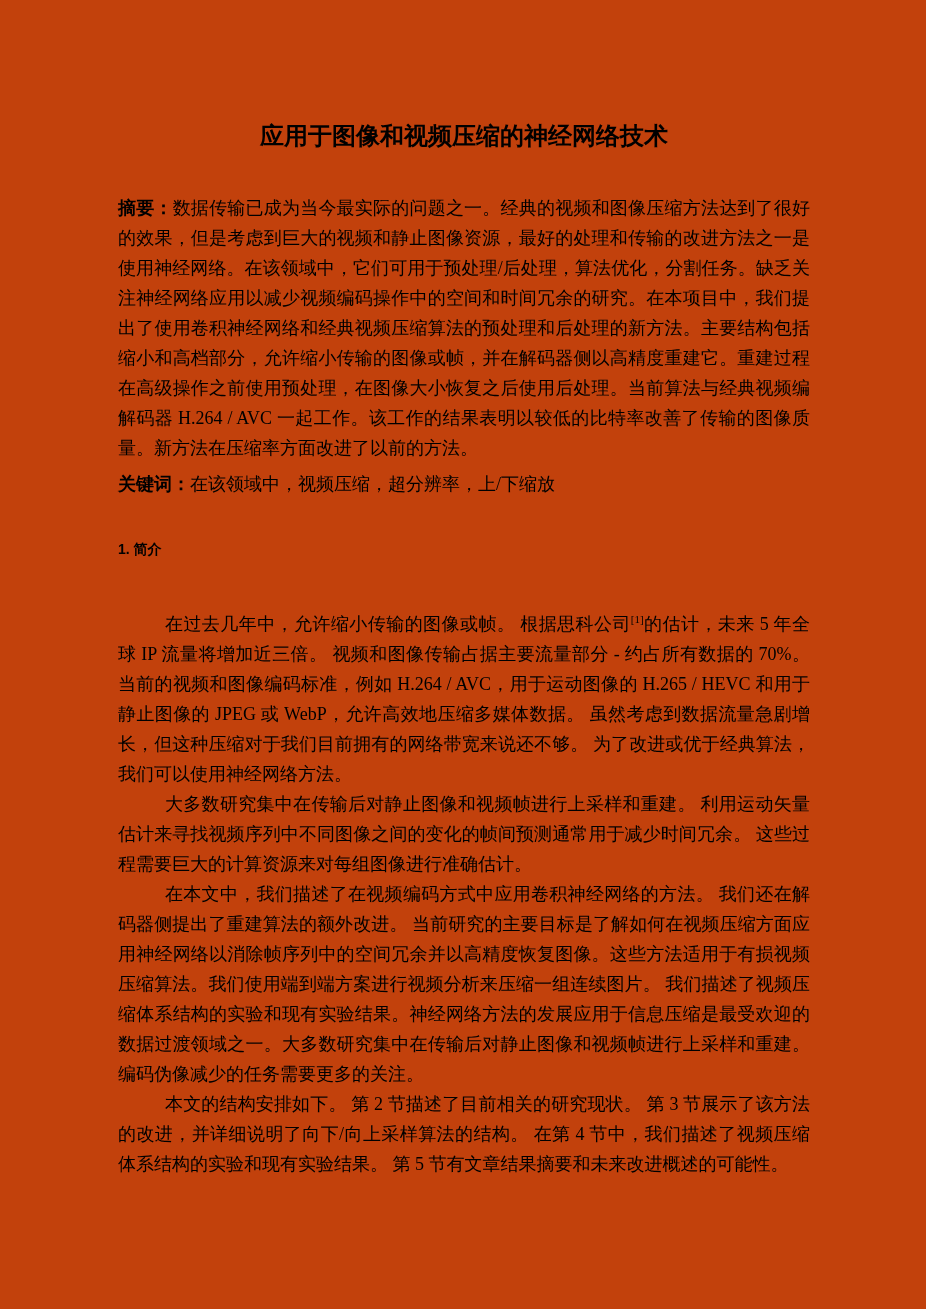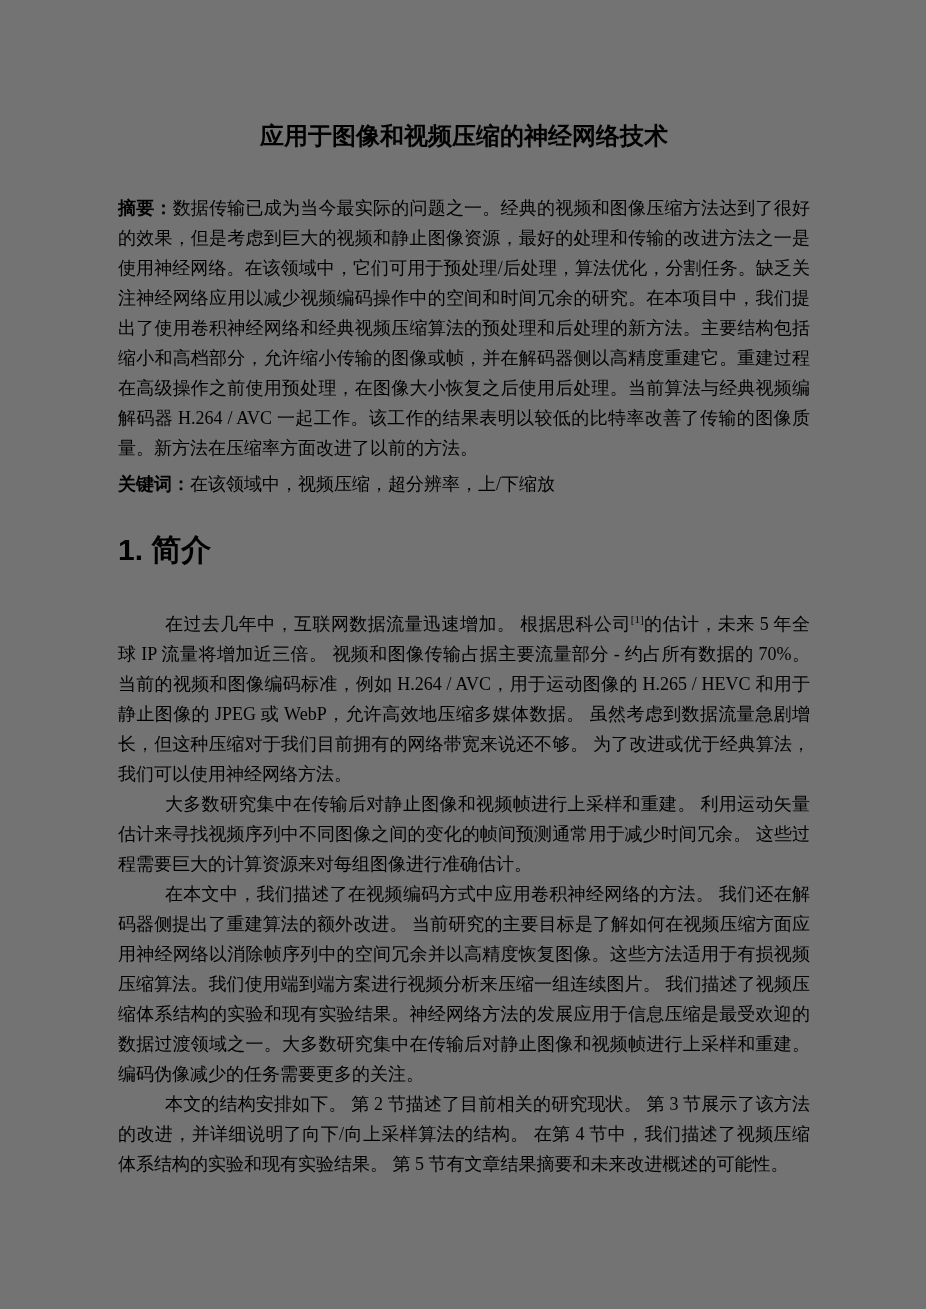--- a/index.html
+++ b/index.html
@@ -5,21 +5,21 @@
   html, body {
     margin: 0;
     padding: 0;
     background: #ffffff;
   }
   .page {
     position: relative;
     box-sizing: border-box;
     width: 926px;
     height: 1309px;
-    background: #737373;
+    background: #c2410c;
     color: #000000;
     padding: 122px 116px 0 118px;
     overflow: hidden;
     font-family: "Liberation Serif", "DejaVu Serif", serif;
   }
   .title {
     font-family: "Liberation Sans", "DejaVu Sans", sans-serif;
     font-size: 24px;
     font-weight: 700;
     line-height: 28px;
@@ -37,21 +37,21 @@
   }
   .keywords {
     margin-top: 6px;
   }
   .label {
     font-family: "Liberation Sans", "DejaVu Sans", sans-serif;
     font-weight: 700;
   }
   .section-heading {
     font-family: "Liberation Sans", "DejaVu Sans", sans-serif;
-    font-size: 30px;
+    font-size: 14px;
     font-weight: 700;
     line-height: 27px;
     margin: 37px 0 46px 0;
   }
   .body-para {
     text-indent: 47px;
   }
   .ref {
     font-size: 11px;
     line-height: 0;
@@ -64,21 +64,21 @@
 <div class="page">
 
   <h1 class="title">应用于图像和视频压缩的神经网络技术</h1>
 
   <p class="para abstract"><span class="label">摘要：</span><span>数据传输已成为当今最实际的问题之一。经典的视频和图像压缩方法达到了很好的效果，但是考虑到巨大的视频和静止图像资源，最好的处理和传输的改进方法之一是使用神经网络。在该领域中，它们可用于预处理/后处理，算法优化，分割任务。缺乏关注神经网络应用以减少视频编码操作中的空间和时间冗余的研究。在本项目中，我们提出了使用卷积神经网络和经典视频压缩算法的预处理和后处理的新方法。主要结构包括缩小和高档部分，允许缩小传输的图像或帧，并在解码器侧以高精度重建它。重建过程在高级操作之前使用预处理，在图像大小恢复之后使用后处理。当前算法与经典视频编解码器 H.264 / AVC 一起工作。该工作的结果表明以较低的比特率改善了传输的图像质量。新方法在压缩率方面改进了以前的方法。</span></p>
 
   <p class="para keywords"><span class="label">关键词：</span><span>在该领域中，视频压缩，超分辨率，上/下缩放</span></p>
 
   <h2 class="section-heading">1. 简介</h2>
 
-  <p class="para body-para"><span>在过去几年中，互联网数据流量迅速增加。 根据思科公司</span><sup class="ref">[1]</sup><span>的估计，未来 5 年全球 IP 流量将增加近三倍。 视频和图像传输占据主要流量部分 - 约占所有数据的 70%。 当前的视频和图像编码标准，例如 H.264 / AVC，用于运动图像的 H.265 / HEVC 和用于静止图像的 JPEG 或 WebP，允许高效地压缩多媒体数据。 虽然考虑到数据流量急剧增长，但这种压缩对于我们目前拥有的网络带宽来说还不够。 为了改进或优于经典算法，我们可以使用神经网络方法。</span></p>
+  <p class="para body-para"><span>在过去几年中，允许缩小传输的图像或帧。 根据思科公司</span><sup class="ref">[1]</sup><span>的估计，未来 5 年全球 IP 流量将增加近三倍。 视频和图像传输占据主要流量部分 - 约占所有数据的 70%。 当前的视频和图像编码标准，例如 H.264 / AVC，用于运动图像的 H.265 / HEVC 和用于静止图像的 JPEG 或 WebP，允许高效地压缩多媒体数据。 虽然考虑到数据流量急剧增长，但这种压缩对于我们目前拥有的网络带宽来说还不够。 为了改进或优于经典算法，我们可以使用神经网络方法。</span></p>
 
   <p class="para body-para">大多数研究集中在传输后对静止图像和视频帧进行上采样和重建。 利用运动矢量估计来寻找视频序列中不同图像之间的变化的帧间预测通常用于减少时间冗余。 这些过程需要巨大的计算资源来对每组图像进行准确估计。</p>
 
   <p class="para body-para">在本文中，我们描述了在视频编码方式中应用卷积神经网络的方法。 我们还在解码器侧提出了重建算法的额外改进。 当前研究的主要目标是了解如何在视频压缩方面应用神经网络以消除帧序列中的空间冗余并以高精度恢复图像。这些方法适用于有损视频压缩算法。我们使用端到端方案进行视频分析来压缩一组连续图片。 我们描述了视频压缩体系结构的实验和现有实验结果。神经网络方法的发展应用于信息压缩是最受欢迎的数据过渡领域之一。大多数研究集中在传输后对静止图像和视频帧进行上采样和重建。 编码伪像减少的任务需要更多的关注。</p>
 
   <p class="para body-para">本文的结构安排如下。 第 2 节描述了目前相关的研究现状。 第 3 节展示了该方法的改进，并详细说明了向下/向上采样算法的结构。 在第 4 节中，我们描述了视频压缩体系结构的实验和现有实验结果。 第 5 节有文章结果摘要和未来改进概述的可能性。</p>
 
 </div>
 
 </body></html>

